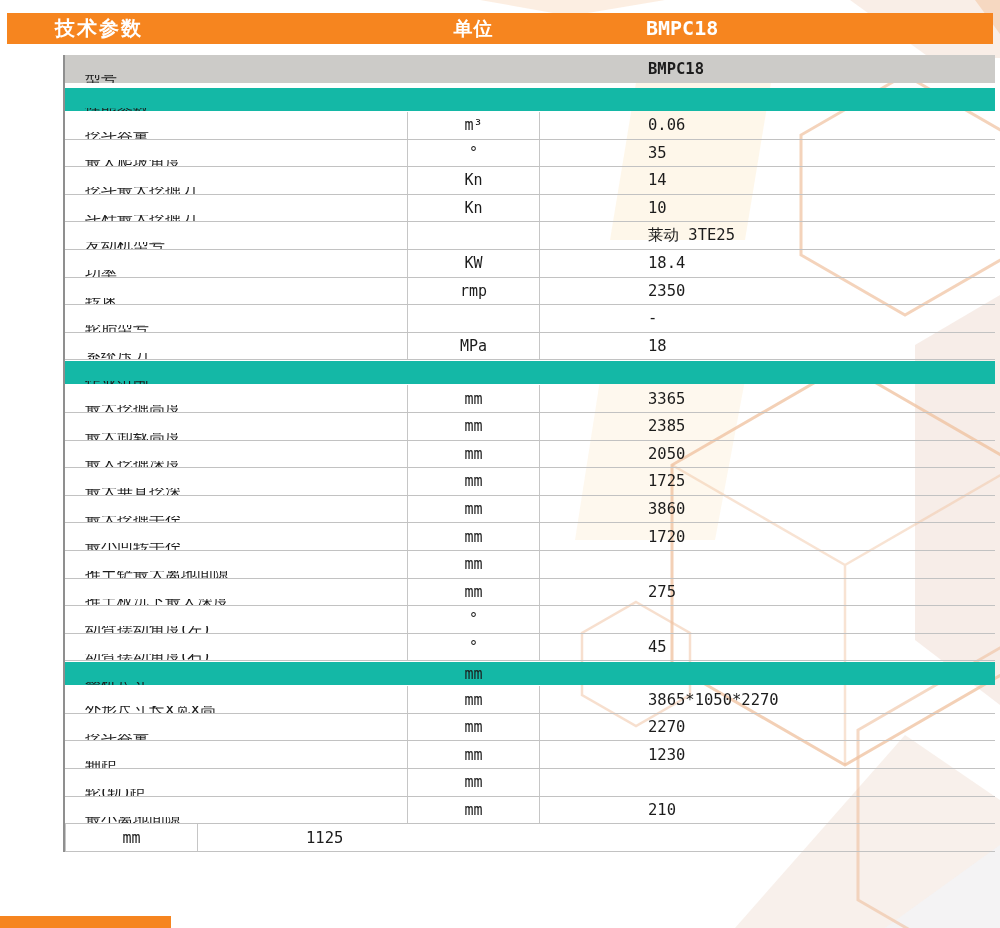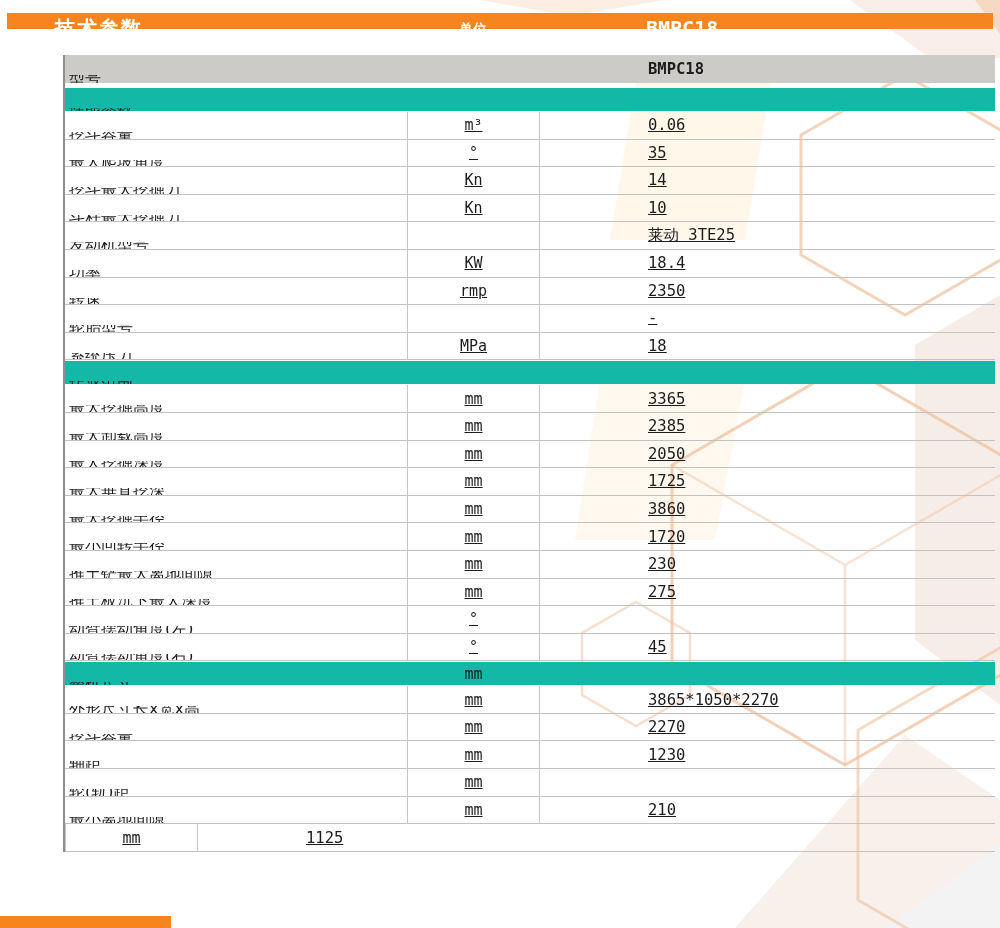--- a/index.html
+++ b/index.html
@@ -3,38 +3,38 @@
 <meta charset="utf-8">
 <style>
   html,body{margin:0;padding:0;background:#ffffff;}
   .page{
     position:relative;width:1000px;height:928px;background:#ffffff;overflow:hidden;
     font-family:"DejaVu Sans","Liberation Sans",sans-serif;color:#1c1c1c;
   }
   .pattern-layer{position:absolute;left:0;top:0;width:1000px;height:928px;}
   
   .header-bar{
-    position:absolute;left:7px;top:13px;width:986px;height:16px;
+    position:absolute;left:7px;top:13px;width:986px;height:31px;
     background:#f6851f;
   }
   .header-bar span{position:absolute;top:0;line-height:31px;color:#ffffff;font-weight:bold;}
   .header-title{left:48px;font-size:20px;letter-spacing:2px;}
-  .header-unit{left:400px;width:133px;text-align:center;font-size:13px;letter-spacing:1px;}
+  .header-unit{left:400px;width:133px;text-align:center;font-size:19px;letter-spacing:1px;}
   .header-model{left:639px;font-size:20px;font-family:"DejaVu Sans Mono","Liberation Mono",monospace;}
   
   .spec-table{
     position:absolute;left:63px;top:55px;width:930px;
     border-left:2px solid #8f8f8f;
   }
   .row{display:flex;align-items:stretch;box-sizing:border-box;}
-  .row.data{height:27.6px;border-bottom:1px solid #c2c2c2;background:transparent;text-decoration:underline;}
+  .row.data{height:27.6px;border-bottom:1px solid #c2c2c2;background:transparent;}
   .row.model{height:28px;background:#cccbc8;margin-bottom:5px;}
   .row.section{height:23px;background:#14b8a6;margin-top:1px;margin-bottom:1px;}
   .cell{display:flex;align-items:center;box-sizing:border-box;overflow:hidden;white-space:nowrap;}
-  .cell.label{flex:0 0 342px;padding-left:4px;font-size:16px;margin-top:20px;}
+  .cell.label{flex:0 0 342px;padding-left:20px;font-size:16px;margin-top:20px;}
   .cell.unit{
     flex:0 0 133px;justify-content:center;font-size:15px;
     font-family:"DejaVu Sans Mono","Liberation Mono",monospace;
   }
   .row.data .cell.unit{border-left:1px solid #c6c6c6;border-right:1px solid #c6c6c6;}
   .cell.value{
     flex:1 1 auto;padding-left:108px;font-size:15.5px;
     font-family:"DejaVu Sans Mono","Liberation Mono",monospace;
   }
   .row.model .cell.value{font-weight:bold;}
@@ -157,21 +157,20 @@
         <div class="cell value">3860</div>
       </div>
       <div class="row data">
         <div class="cell label">最小回转半径</div>
         <div class="cell unit">mm</div>
         <div class="cell value">1720</div>
       </div>
       <div class="row data">
         <div class="cell label">推土铲最大离地间隙</div>
         <div class="cell unit">mm</div>
-        <div class="cell value">230</div>
       </div>
       <div class="row data">
         <div class="cell label">推土板沉下最大深度</div>
         <div class="cell unit">mm</div>
         <div class="cell value">275</div>
       </div>
       <div class="row data">
         <div class="cell label">动臂摆动角度(左)</div>
         <div class="cell unit">°</div>
       </div>

